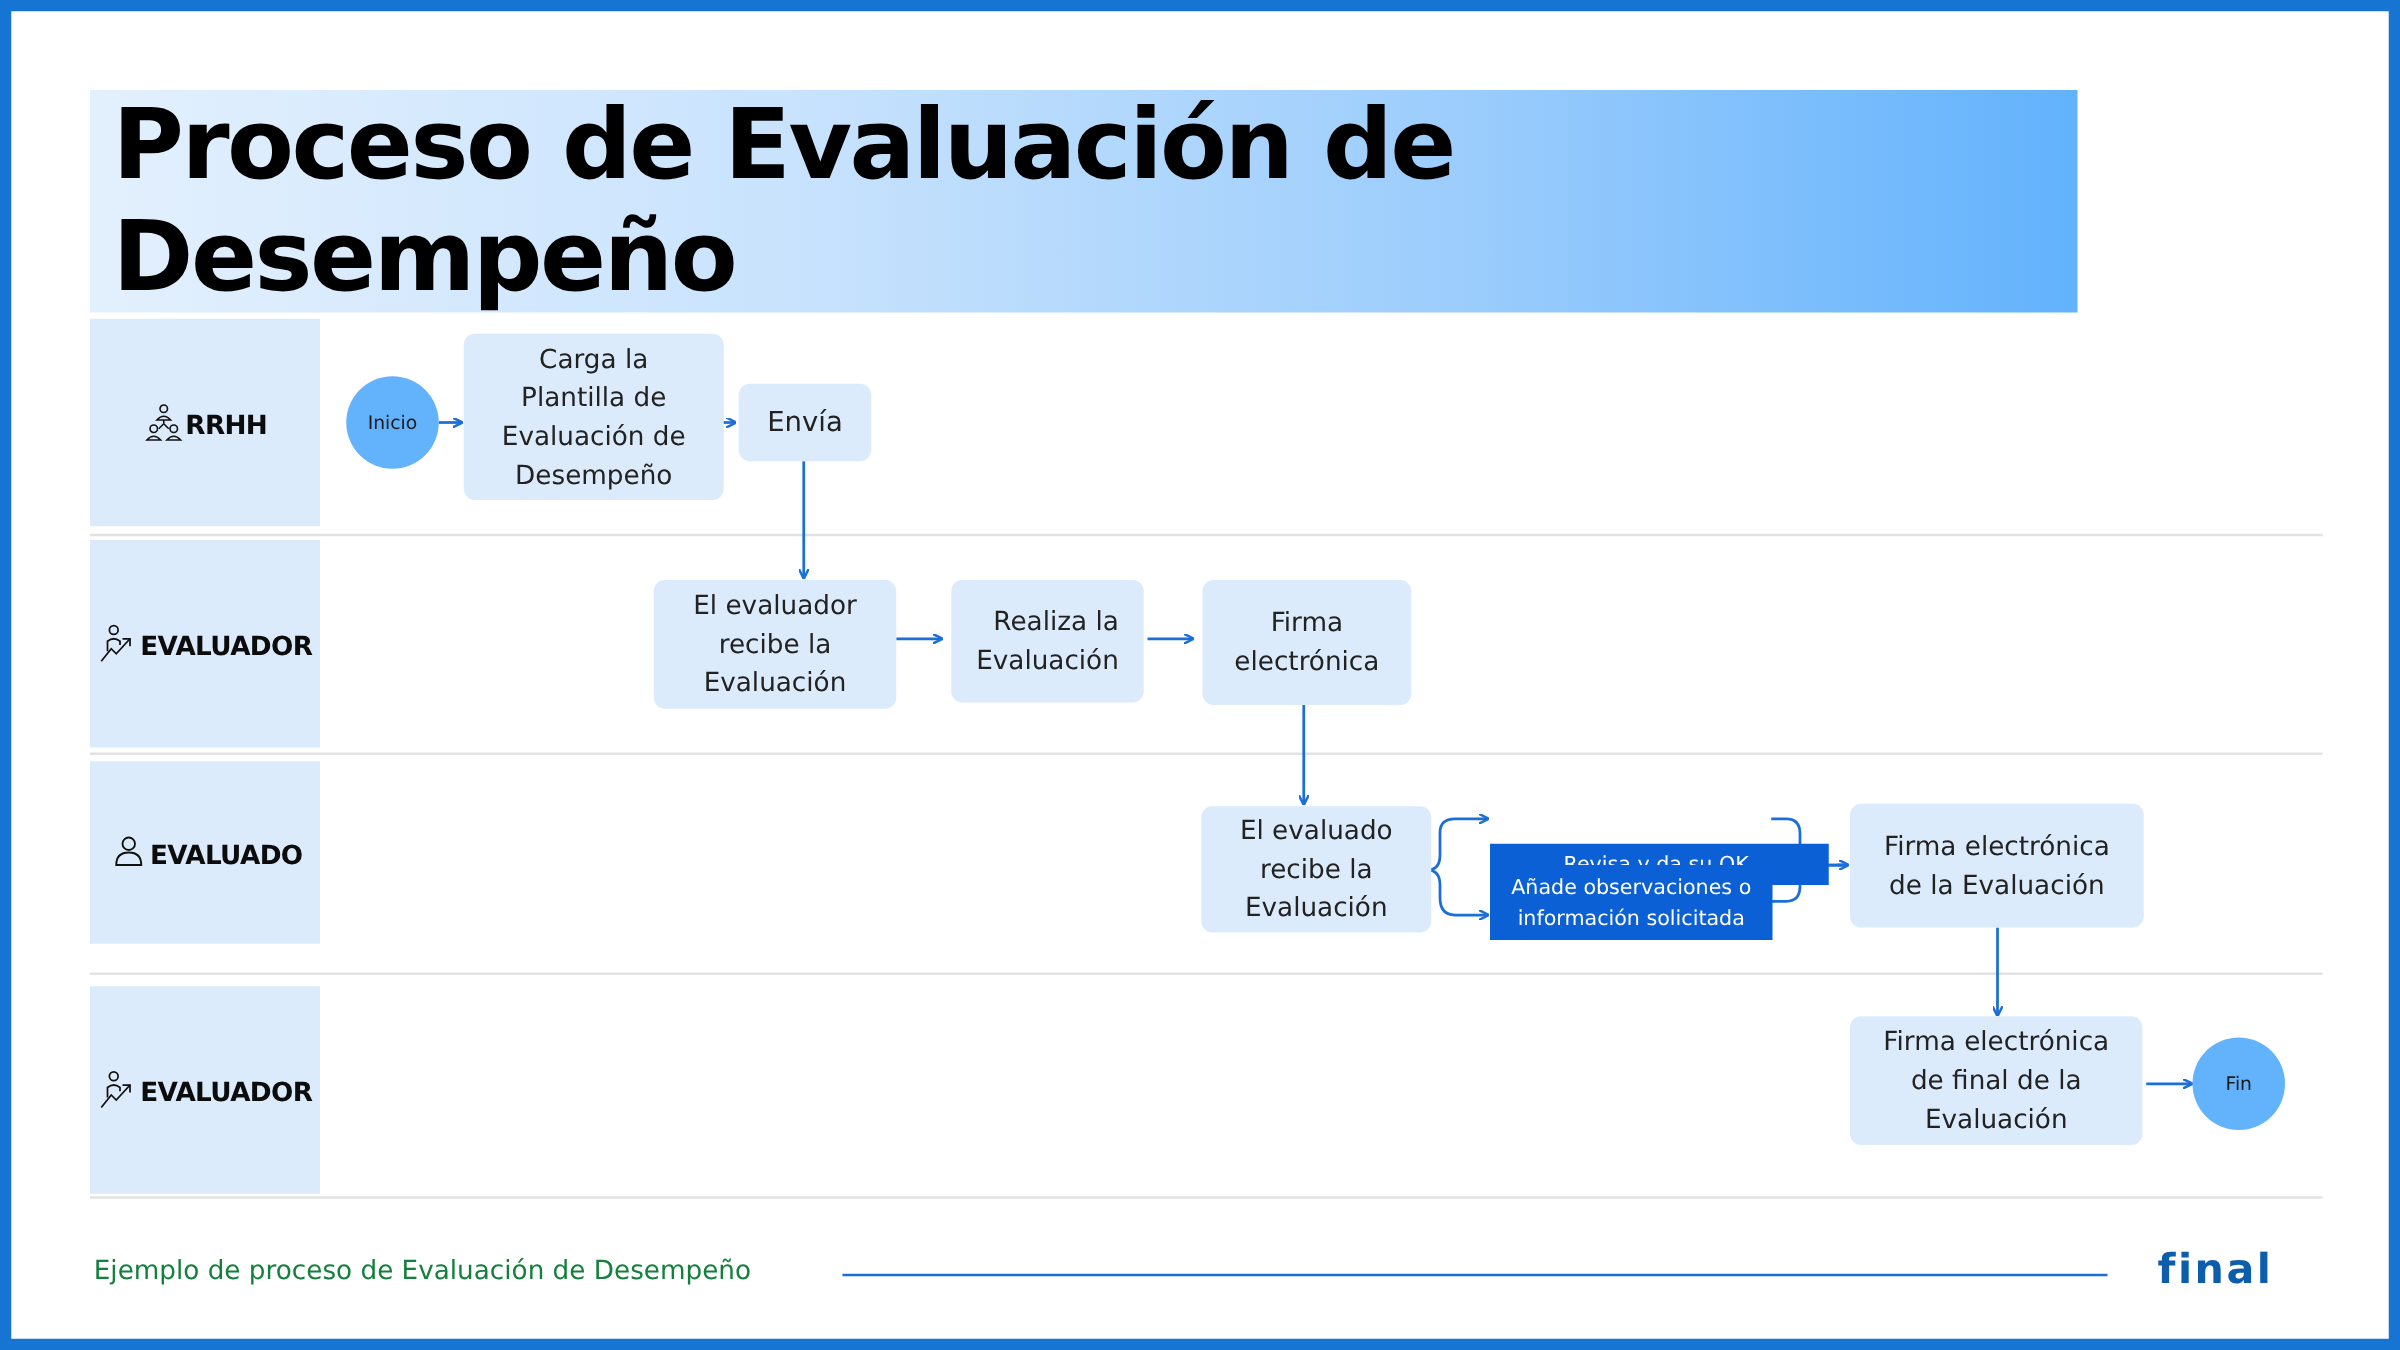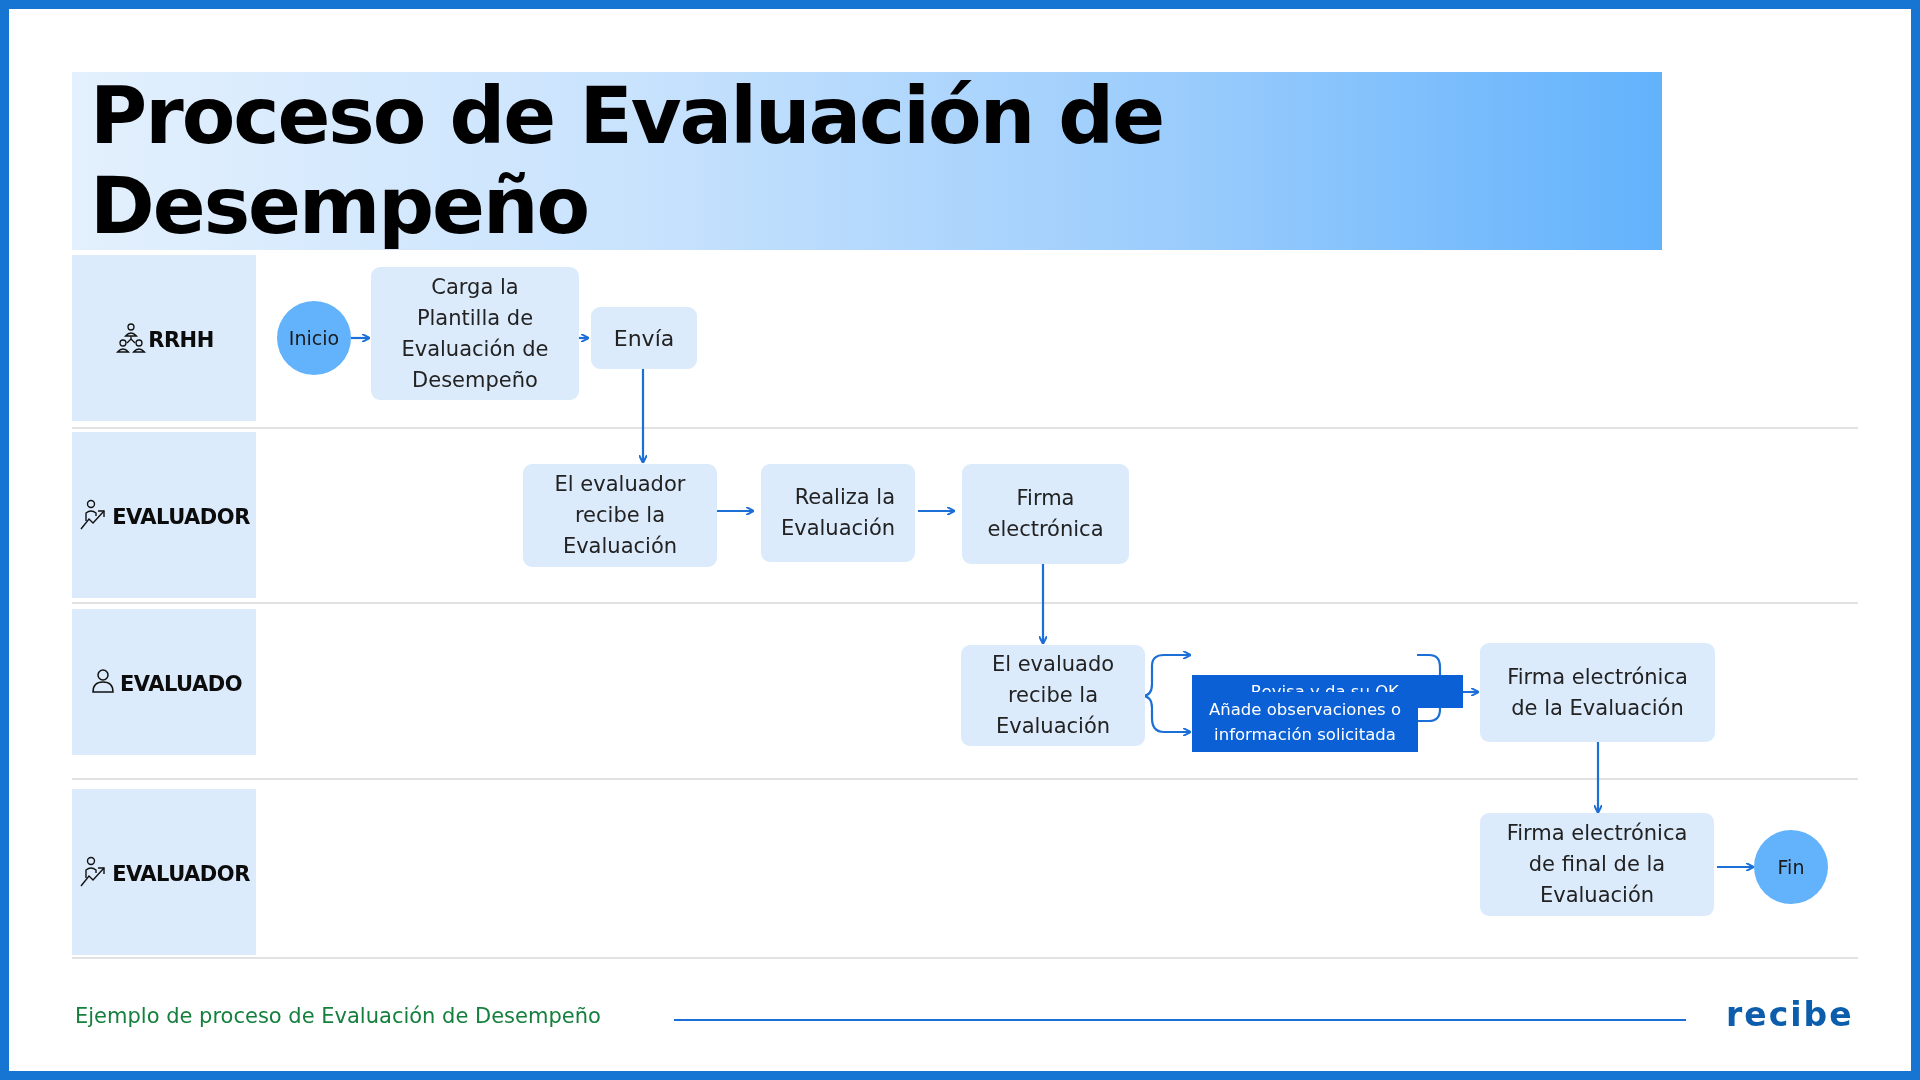--- a/index.html
+++ b/index.html
@@ -19,21 +19,21 @@
   .sep { position:absolute; left:72px; width:1786px; height:2px; background:#E2E2E2; }
   .box { position:absolute; background:#DCEBFC; border-radius:9px; box-sizing:border-box;
          display:flex; align-items:center; justify-content:center; text-align:center;
          font-family:"DejaVu Sans", sans-serif; font-size:21px; line-height:31px; color:#222; padding:4px 8px;
          white-space:pre-line; }
   .decision { position:absolute; background:#0B60D6; color:#fff; box-sizing:border-box;
               display:flex; align-items:center; justify-content:center; text-align:center;
               font-family:"DejaVu Sans", sans-serif; font-size:16.5px; line-height:25px; white-space:pre-line; }
   .circle { position:absolute; width:74px; height:74px; border-radius:50%; background:#62B2FC;
             display:flex; align-items:center; justify-content:center;
-            font-family:"DejaVu Sans", sans-serif; font-size:19px; color:#1a1a1a; }
+            font-family:"DejaVu Sans", sans-serif; font-size:15px; color:#1a1a1a; }
   svg.arrows { position:absolute; left:0; top:0; width:1920px; height:1080px; pointer-events:none; }
   .footer-text { position:absolute; left:75px; top:1004px; font-family:"DejaVu Sans", sans-serif;
                  font-size:21px; color:#15803d; }
   .footer-line { position:absolute; left:674px; top:1019px; width:1012px; height:2px; background:#1B6FD6; }
   .logo { position:absolute; left:1726px; top:995px; font-family:"DejaVu Sans", sans-serif; font-weight:bold;
           font-size:33px; color:#0D5DAD; letter-spacing:2px; }
 </style>
 </head>
 <body>
 
@@ -145,13 +145,13 @@
 <div class="box" style="left:1480px;top:643px;width:235px;height:99px;">Firma electrónica
 de la Evaluación</div>
 
 <div class="box" style="left:1480px;top:813px;width:234px;height:103px;">Firma electrónica
 de final de la
 Evaluación</div>
 <div class="circle" style="left:1754px;top:830px;">Fin</div>
 
 <div class="footer-text">Ejemplo de proceso de Evaluación de Desempeño</div>
 <div class="footer-line"></div>
-<div class="logo">recibe</div>
+<div class="logo">final</div>
 
 </body></html>

